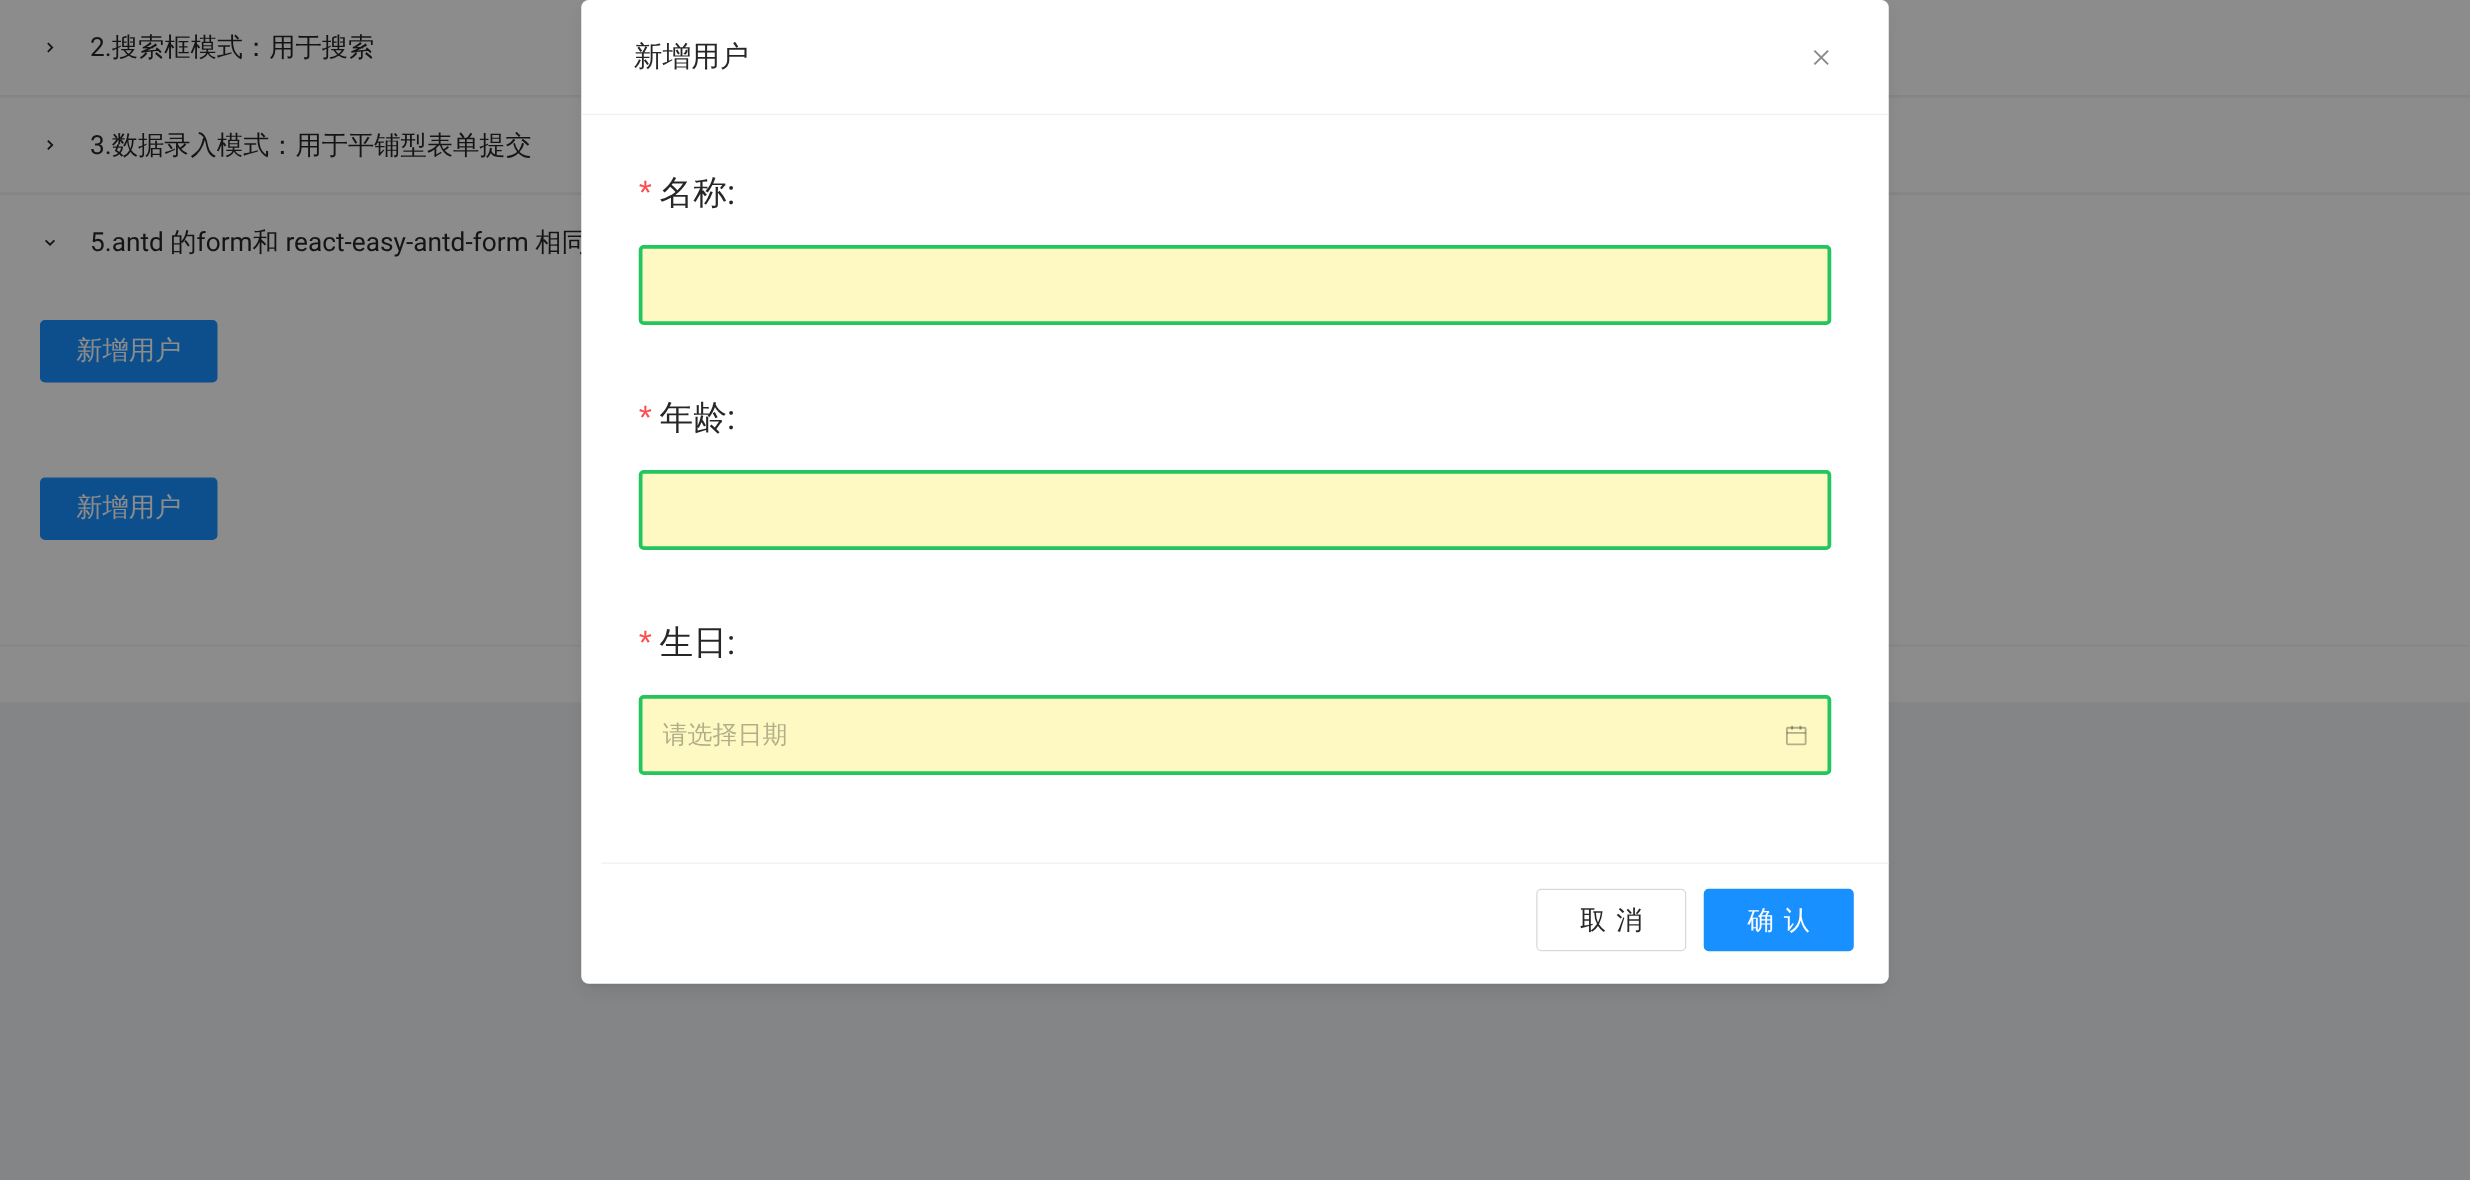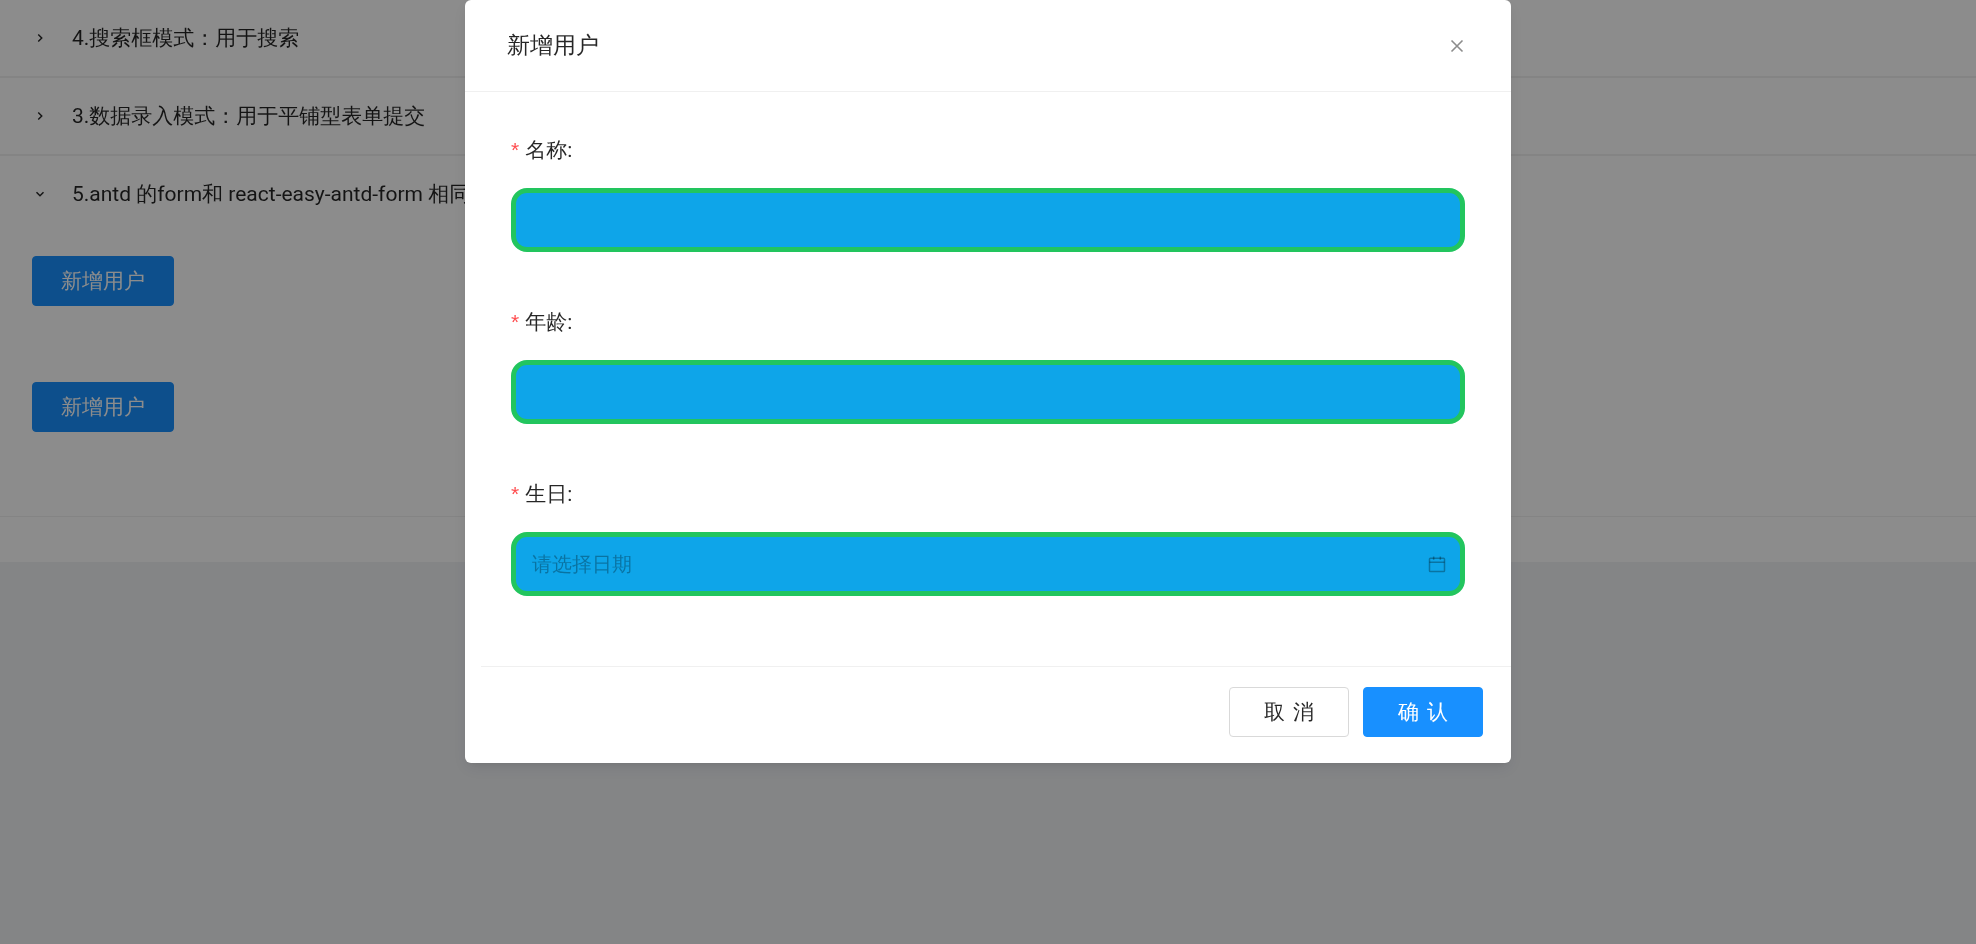--- a/index.html
+++ b/index.html
@@ -143,38 +143,38 @@
     .form-item {
       margin-bottom: 56px;
     }
     .form-item:last-child {
       margin-bottom: 40px;
       margin-top: 24px;
     }
     .form-label {
       display: block;
       margin-bottom: 24px;
-      font-size: 21px;
+      font-size: 27px;
       color: rgba(0,0,0,0.85);
     }
     .form-label .required-mark {
       color: #ff4d4f;
       margin-right: 6px;
       font-family: SimSun, sans-serif;
     }
     .form-input {
       width: 100%;
       height: 64px;
-      border: 5px solid #22c55e;
-      border-radius: 16px;
+      border: 3px solid #22c55e;
+      border-radius: 4px;
       padding: 8px 16px;
       font-size: 20px;
       color: rgba(0,0,0,0.85);
       outline: none;
-      background: #0ea5e9;
+      background: #fef9c3;
     }
     .form-input::placeholder {
       color: rgba(0,0,0,0.3);
     }
     .date-picker {
       position: relative;
       width: 100%;
     }
     .date-picker .form-input {
       padding-right: 48px;
@@ -228,21 +228,21 @@
 <div class="background-content">
   <div class="panel-group">
 
     <div class="collapse-panel">
       <div class="collapse-header">
         <span class="collapse-arrow">
           <svg viewBox="0 0 24 24" fill="none" stroke="currentColor" stroke-width="2.5">
               <path d="M9 6l6 6-6 6"></path>
             </svg>
         </span>
-        <span>4.搜索框模式：用于搜索</span>
+        <span>2.搜索框模式：用于搜索</span>
       </div>
     </div>
 
     <div class="collapse-panel">
       <div class="collapse-header">
         <span class="collapse-arrow">
           <svg viewBox="0 0 24 24" fill="none" stroke="currentColor" stroke-width="2.5">
               <path d="M9 6l6 6-6 6"></path>
             </svg>
         </span>

